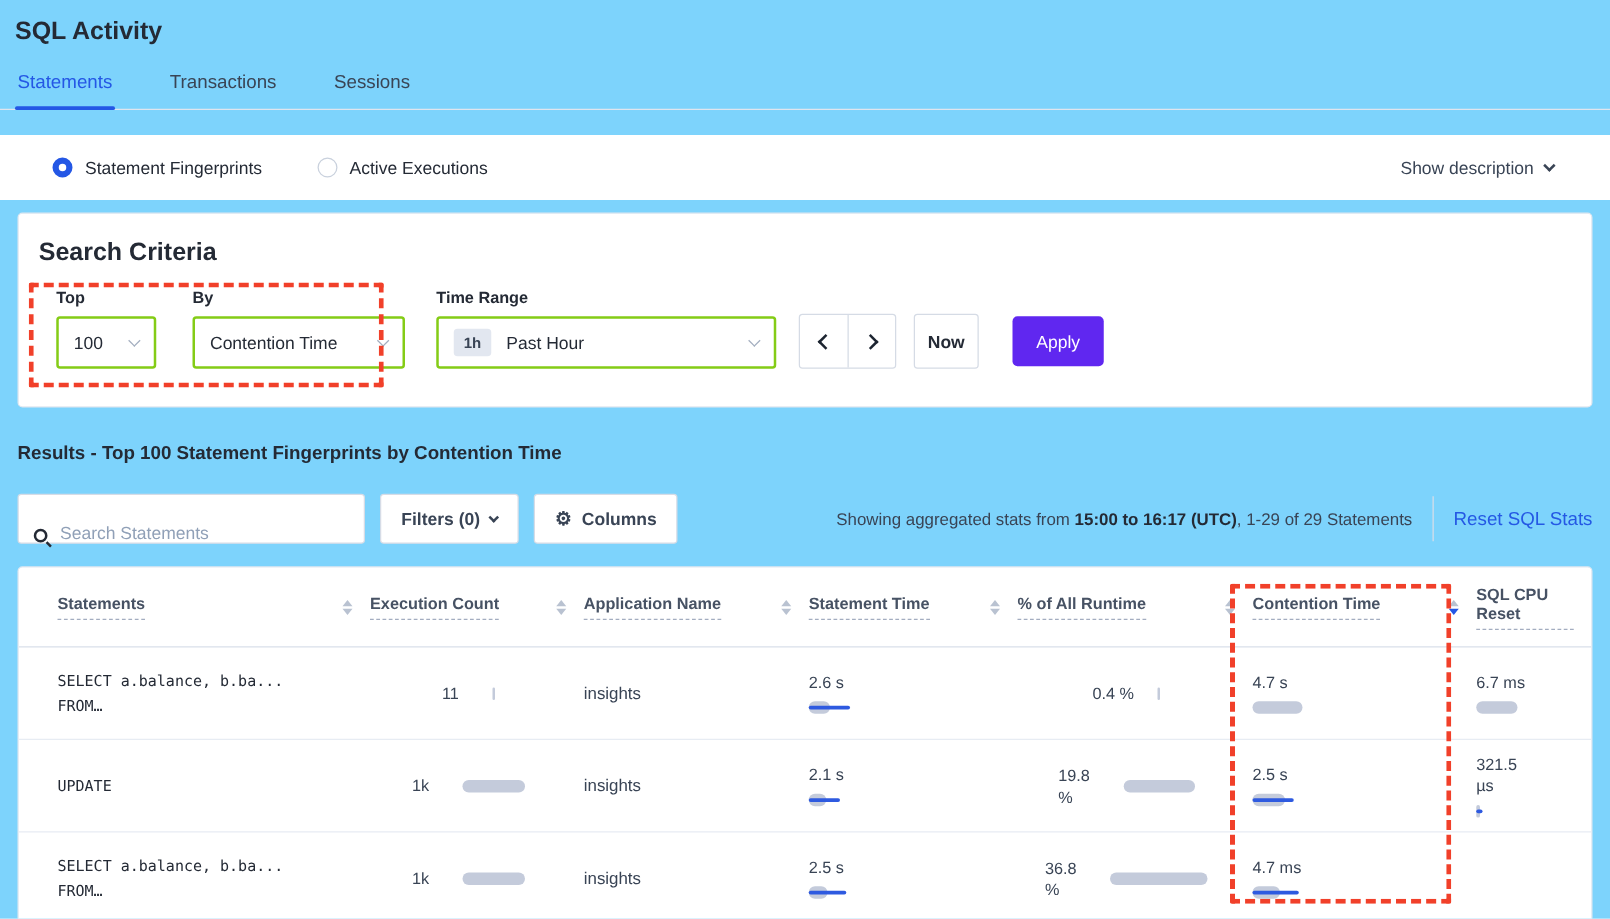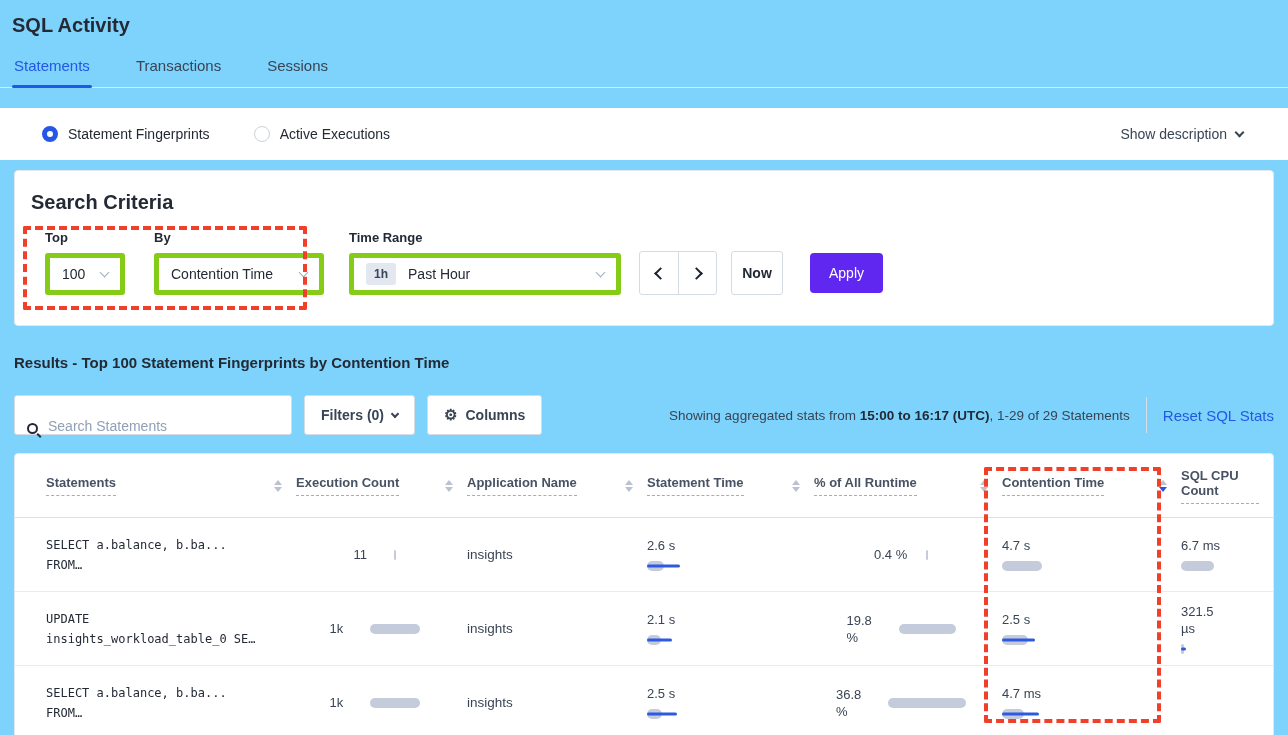--- a/index.html
+++ b/index.html
@@ -23,21 +23,21 @@
   .radio-dot.off { border:1px solid #c9d1dd; }
   .show-desc { margin-left:auto; display:flex; align-items:center; font-size:14px; color:#394455; cursor:pointer; }
   .chev { display:inline-block; width:7px; height:7px; border-right:2px solid #394455; border-bottom:2px solid #394455; transform:rotate(45deg); margin:-3px 0 0 9px; }
   .chev.light { border-color:#a2adbf; border-width:1.5px; margin-left:auto; }
   
   .card { position:relative; margin:10px 14px 0; background:#fff; border:1px solid #e2e8f0; border-radius:4px; padding:20px 16px 30px; }
   .card-heading { font-size:20px; font-weight:700; color:#242a35; margin-bottom:16px; }
   .criteria-row { display:flex; align-items:flex-end; }
   .field { display:flex; flex-direction:column; }
   .field-label { font-size:13px; font-weight:700; color:#242a35; margin-bottom:8px; }
-  .select { display:flex; align-items:center; height:42px; background:#fff; border:5px solid #84cc16; border-radius:3px; padding:0 12px; font-size:14px; color:#242a35; cursor:pointer; }
+  .select { display:flex; align-items:center; height:42px; background:#fff; border:2px solid #84cc16; border-radius:3px; padding:0 12px; font-size:14px; color:#242a35; cursor:pointer; }
   .sel-top { width:80px; }
   .sel-by  { width:170px; margin-left:0; }
   .f-top { margin-left:14px; }
   .f-by  { margin-left:29px; }
   .f-tr  { margin-left:25px; }
   .sel-tr  { width:272px; }
   .tr-badge { background:#e2e7f0; border-radius:3px; font-size:12px; font-weight:700; color:#394455; padding:4px 8px; margin-right:12px; }
   .arrow-group { display:flex; margin-left:18px; height:44px; background:#fff; border:1px solid #d5dbe5; border-radius:3px; }
   .arrow-btn { width:38px; display:flex; align-items:center; justify-content:center; cursor:pointer; }
   .arrow-btn + .arrow-btn { border-left:1px solid #d5dbe5; }
@@ -219,21 +219,21 @@
           </span>
       </div>
       <div class="th">
         <span class="th-label">Contention Time</span>
         <span class="sorter">
             <span class="tri-up"></span>
             <span class="tri-down active"></span>
           </span>
       </div>
       <div class="th">
-        <span class="th-label">SQL CPU Count</span>
+        <span class="th-label">SQL CPU Reset</span>
       </div>
     </div>
 
     <div class="tgrid trow">
       <div class="cell cell-stmt">
         <span>SELECT a.balance, b.ba...</span>
         <span>FROM…</span>
       </div>
       <div class="cell cell-h">
         <span class="val val-w28">11</span>
@@ -271,21 +271,20 @@
         <span class="bar">
             <span class="bar-gray" style="width: 33px;"></span>
             <span class="bar-blue" style="width: 0px;"></span>
           </span>
       </div>
     </div>
 
     <div class="tgrid trow">
       <div class="cell cell-stmt">
         <span>UPDATE</span>
-        <span>insights_workload_table_0 SE…</span>
       </div>
       <div class="cell cell-h">
         <span class="val val-w28">1k</span>
         <span class="bar">
             <span class="bar-gray" style="width: 50px;"></span>
             <span class="bar-blue" style="width: 0px;"></span>
           </span>
       </div>
       <div class="cell">
         <span class="app-name">insights</span>

